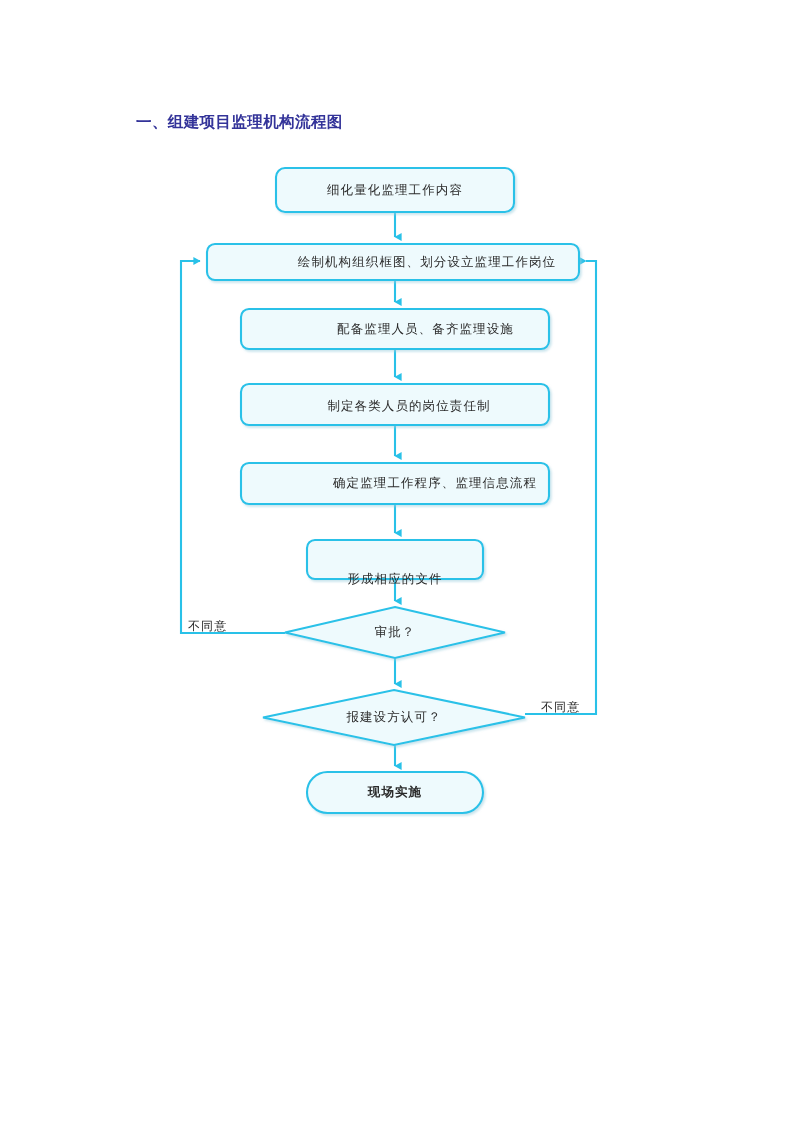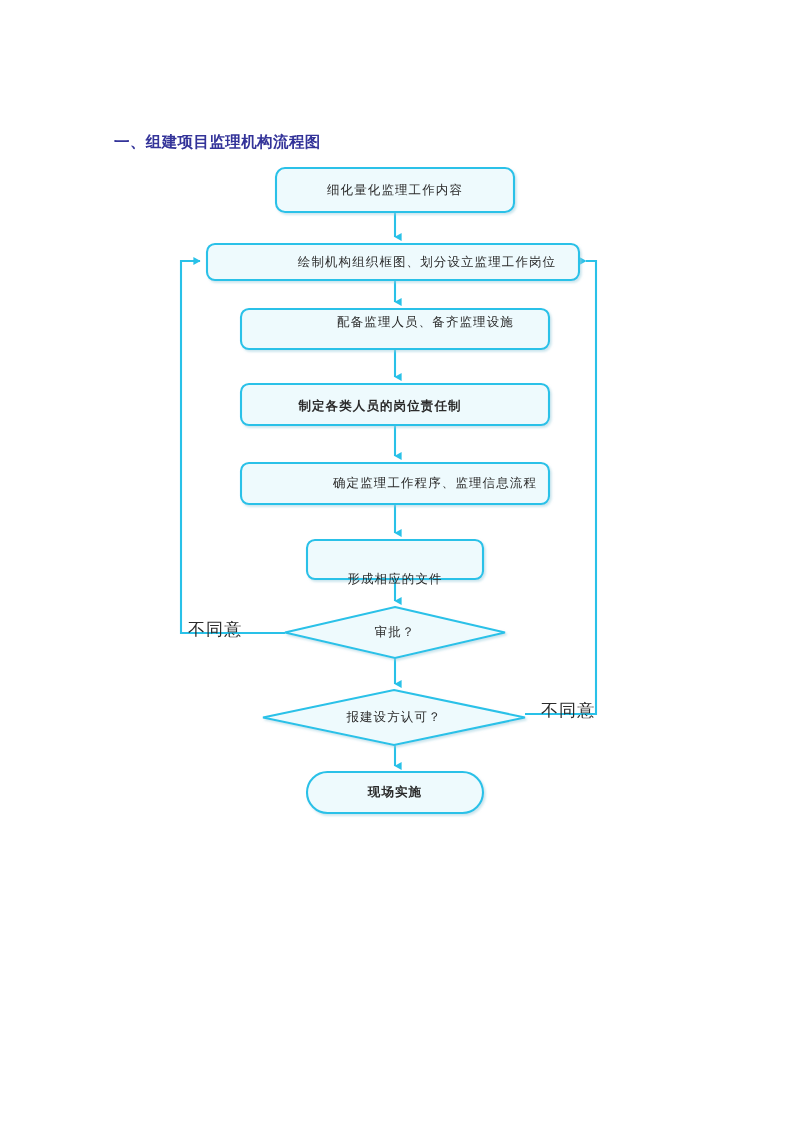--- a/index.html
+++ b/index.html
@@ -20,29 +20,28 @@
     position: absolute;
     left: 0;
     top: 0;
     width: 793px;
     height: 1122px;
     background: #ffffff;
   }
 
   #doc-title {
     position: absolute;
-    left: 114px;
+    left: 136px;
     top: 113px;
     font-size: 15.5px;
     font-weight: bold;
     color: #333399;
     letter-spacing: 0.4px;
     white-space: nowrap;
     line-height: 1.25;
-    margin-top: 20px;
   }
 
   #flow-canvas {
     position: absolute;
     left: 0;
     top: 0;
     width: 793px;
     height: 1122px;
   }
 
@@ -55,21 +54,21 @@
     color: #2b2b2b;
     font-size: 12.5px;
     letter-spacing: 1.1px;
     white-space: nowrap;
     pointer-events: none;
     text-align: center;
   }
   .edge-label {
     position: absolute;
     color: #2b2b2b;
-    font-size: 17px;
+    font-size: 12px;
     letter-spacing: 1.1px;
     white-space: nowrap;
     pointer-events: none;
   }
 </style>
 </head>
 <body>
 
 <div id="page">
 
@@ -126,23 +125,23 @@
       <polygon points="394,690 525,717.5 394,745 263,717.5" filter="url(#soft-shadow)"></polygon>
 
       <rect x="307" y="772" width="176" height="41" rx="20.5" ry="20.5" filter="url(#soft-shadow)"></rect>
     </g>
   </svg>
 
   <div class="node-label" style="left:276px; top:168px; width:238px; height:44px;">细化量化监理工作内容</div>
 
   <div class="node-label" style="left:207px; top:244px; width:372px; height:36px;padding-left:34px;">绘制机构组织框图、划分设立监理工作岗位</div>
 
-  <div class="node-label" style="left:241px; top:302px; width:369px; height:40px;">配备监理人员、备齐监理设施</div>
+  <div class="node-label" style="left:241px; top:309px; width:369px; height:40px;">配备监理人员、备齐监理设施</div>
 
-  <div class="node-label" style="left:226px; top:384px; width:308px; height:45px;font-weight:bold;">制定各类人员的岗位责任制</div>
+  <div class="node-label" style="left:255px; top:384px; width:308px; height:45px;">制定各类人员的岗位责任制</div>
 
   <div class="node-label" style="left:241px; top:463px; width:308px; height:41px;margin-left:40px;">确定监理工作程序、监理信息流程</div>
 
   <div class="node-label" style="left:307px; top:560px; width:176px; height:39px;">形成相应的文件</div>
 
   <div class="node-label" style="left:263px; top:690px; width:262px; height:55px;">报建设方认可？</div>
 
   <div class="node-label" style="left:285px; top:607px; width:220px; height:51px;">审批？</div>
 
   <div class="node-label" style="left:307px; top:772px; width:176px; height:41px;font-weight:bold;">现场实施</div>

